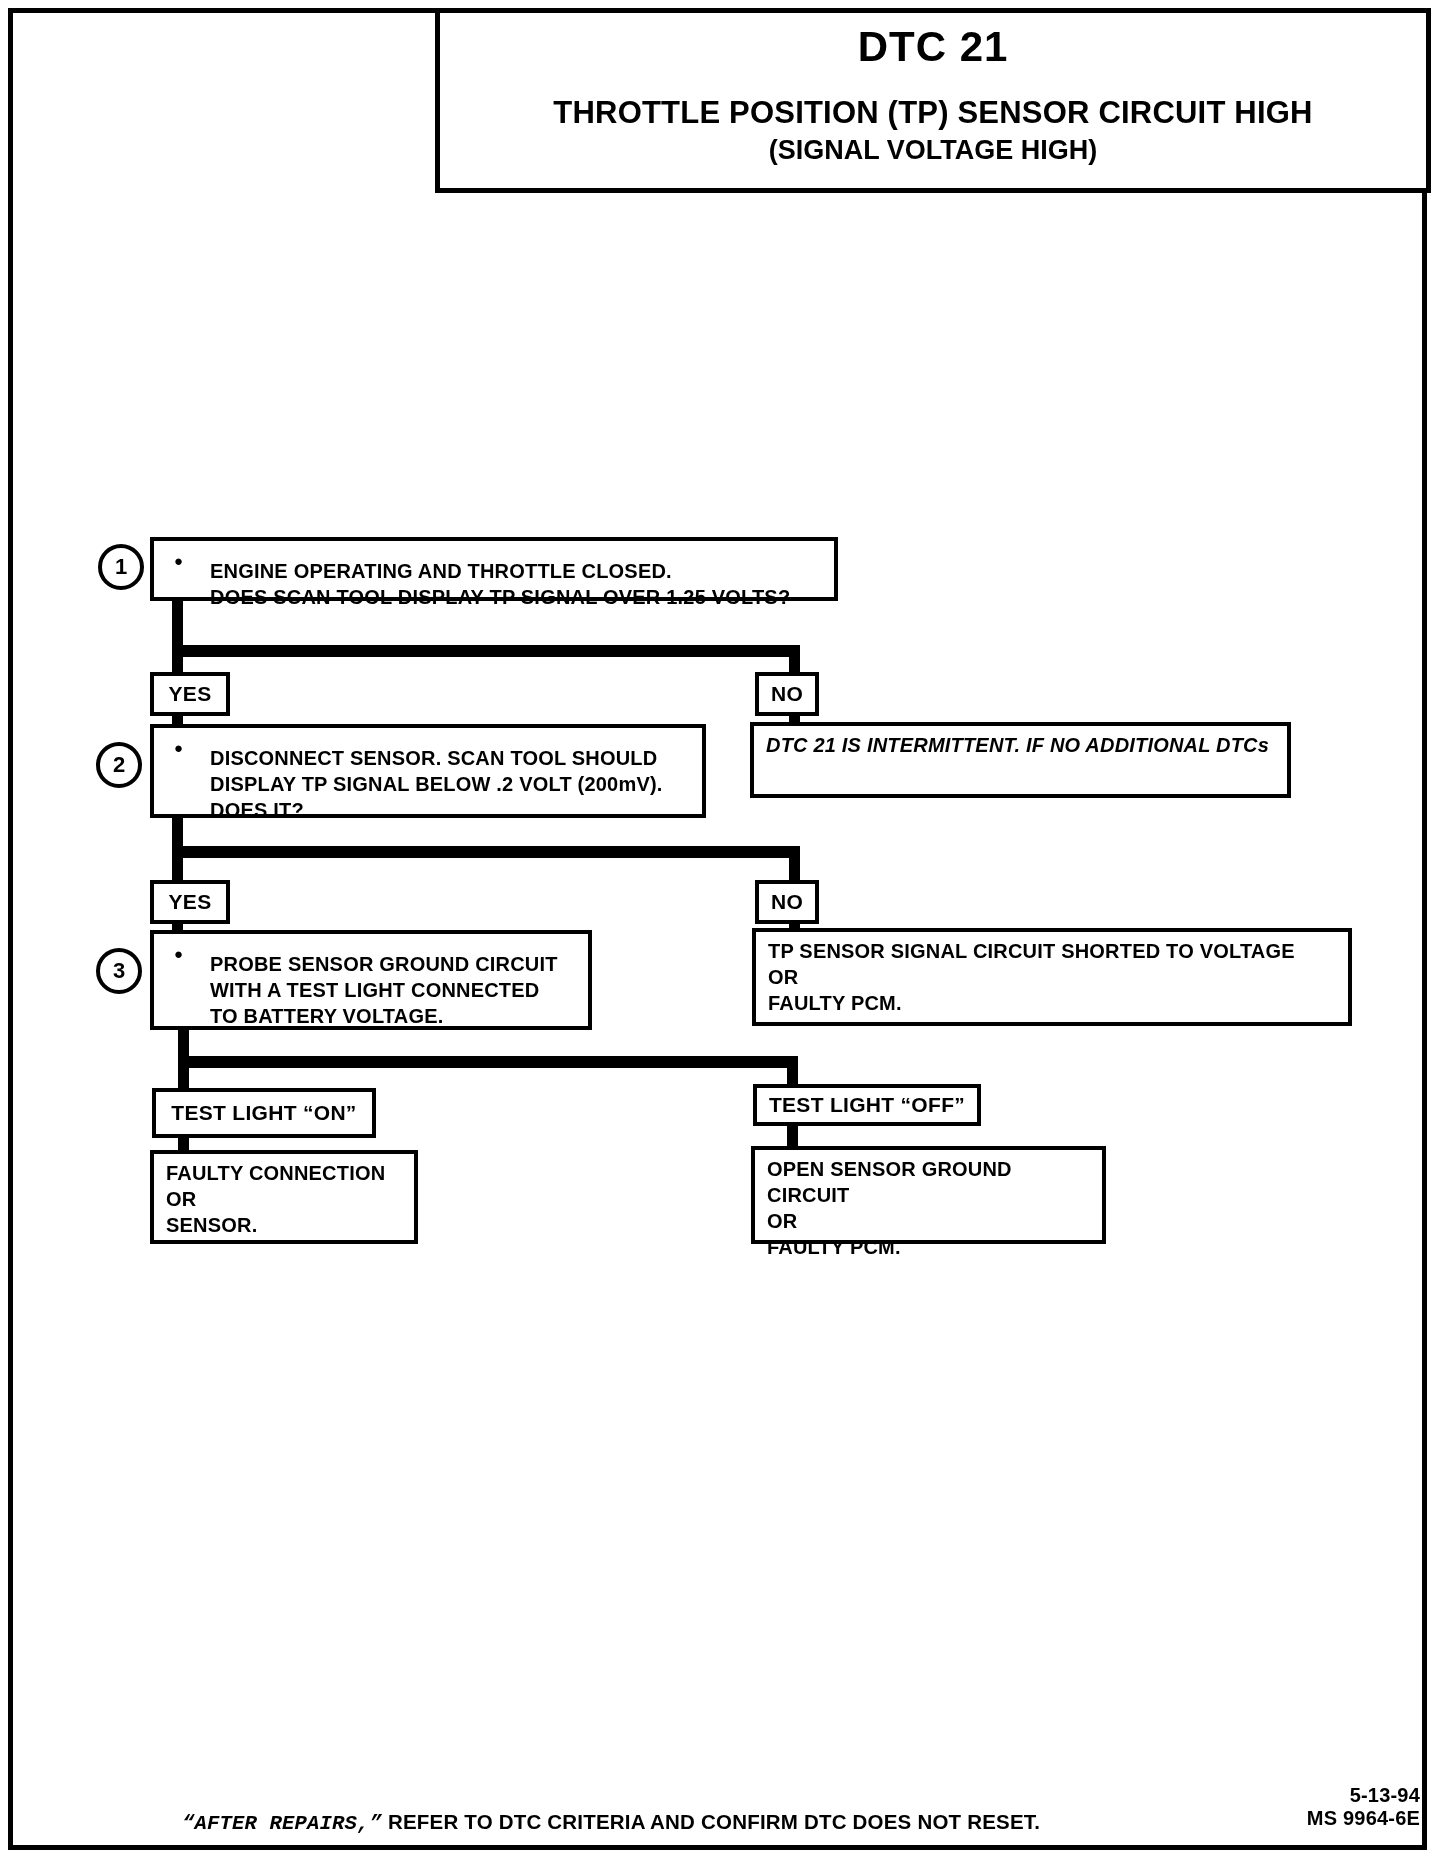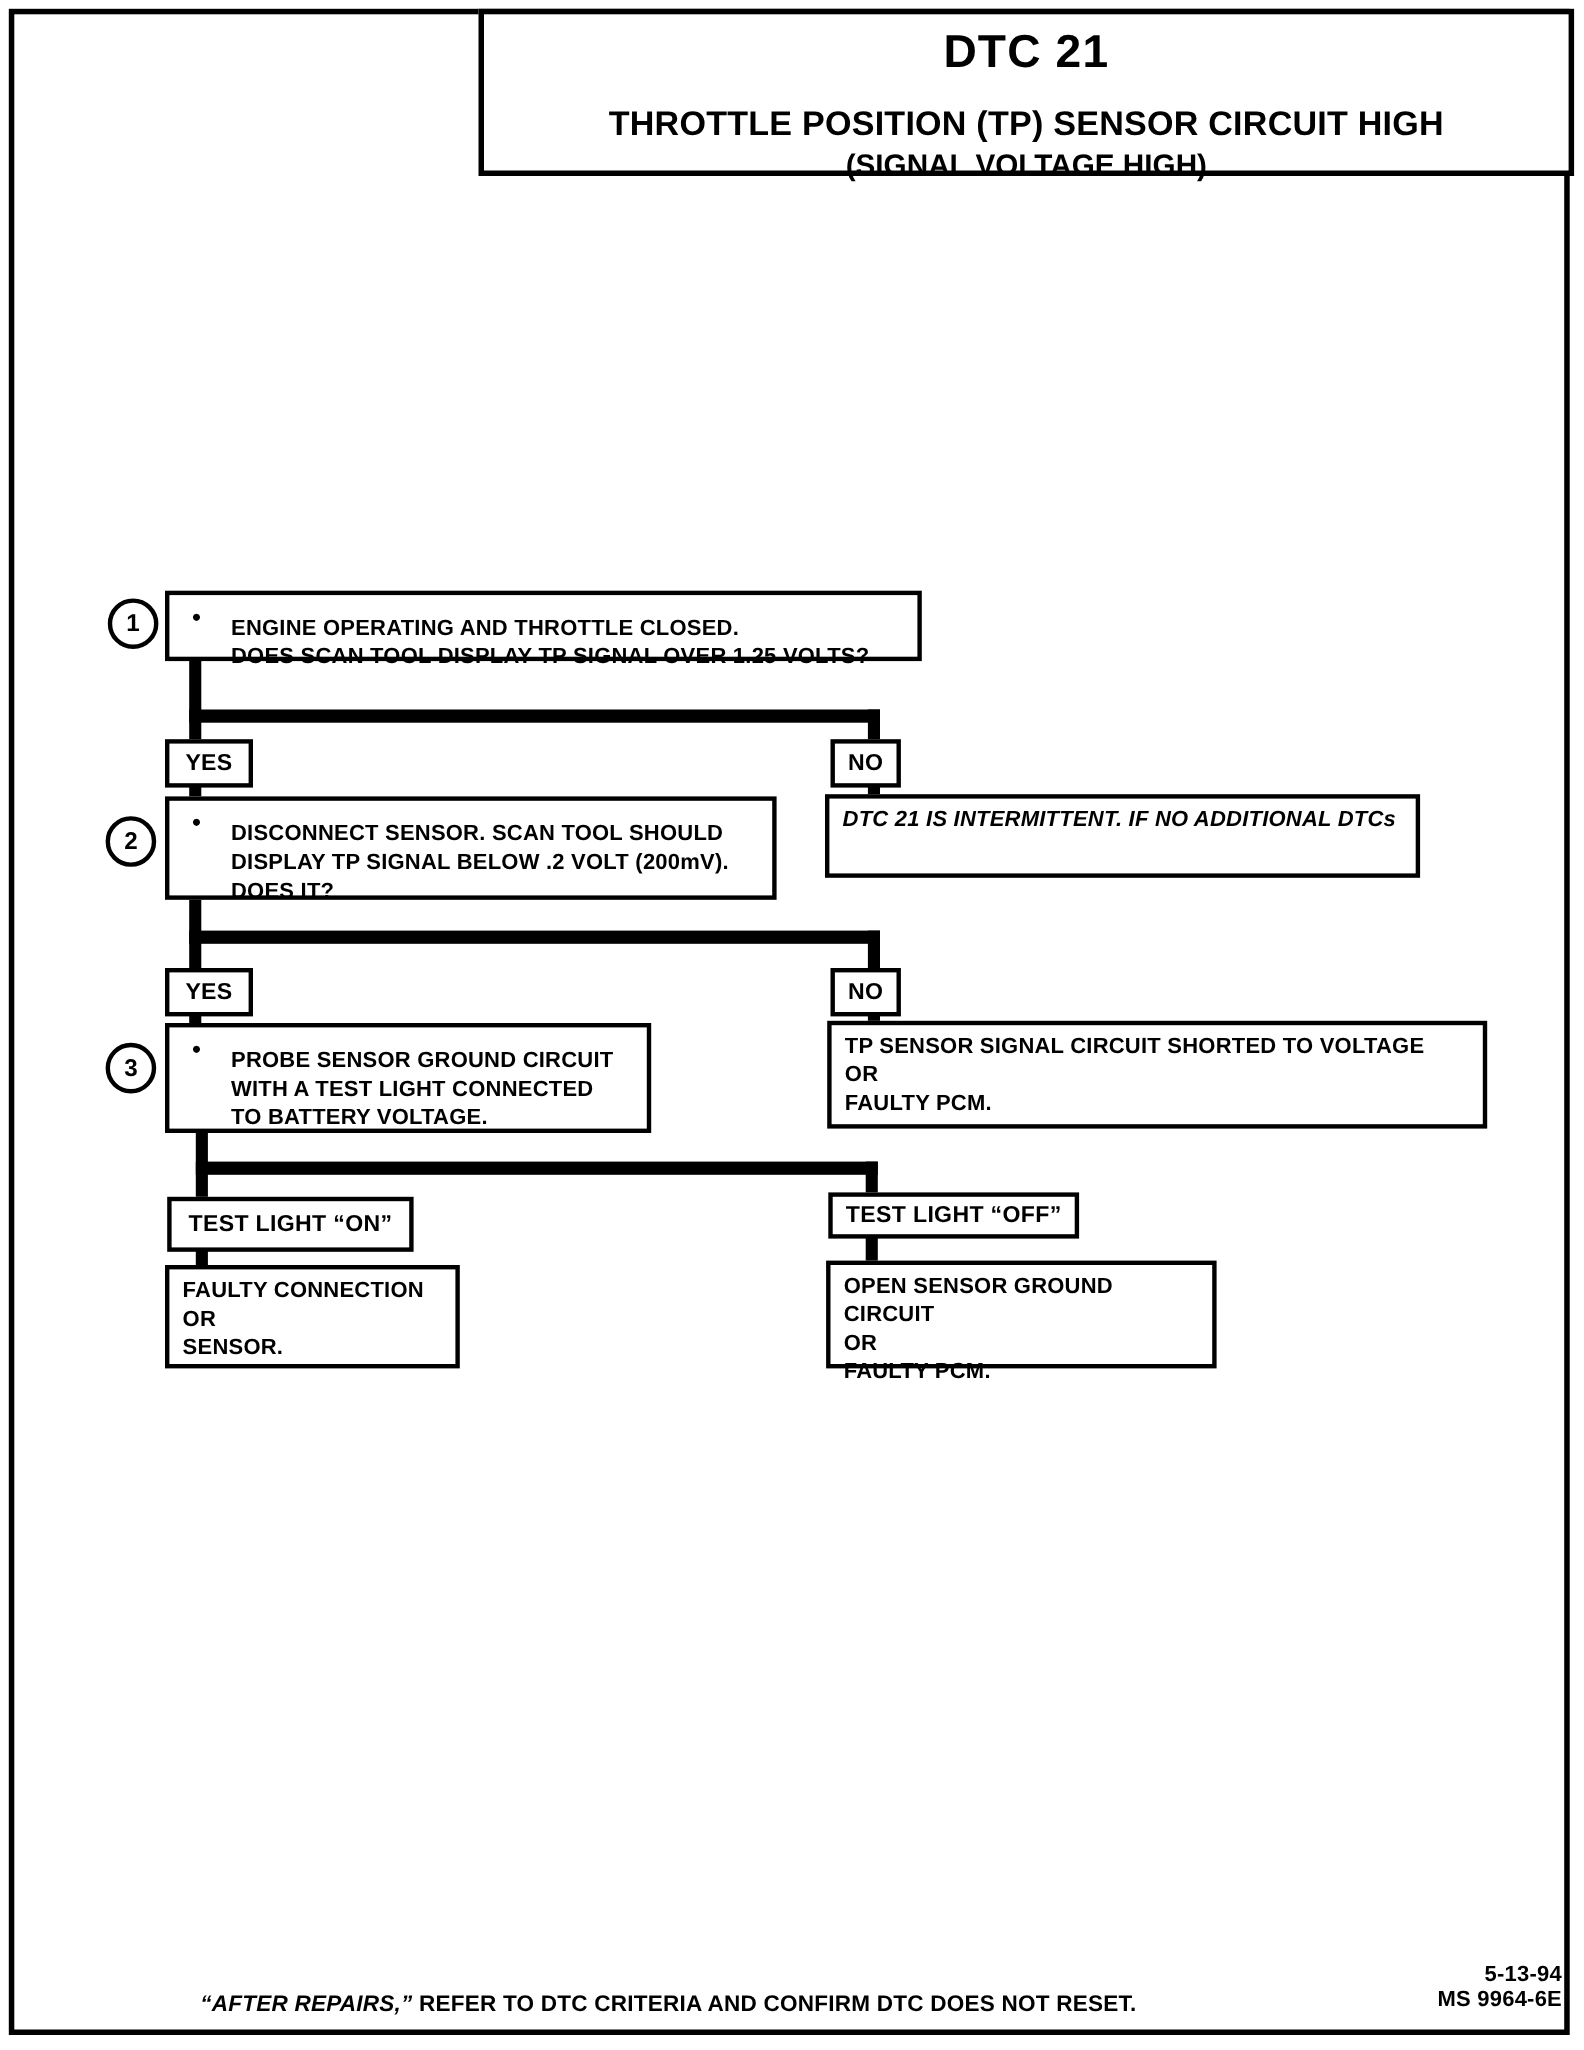--- a/index.html
+++ b/index.html
@@ -11,21 +11,21 @@
     font-weight:bold;
     color:#000;
     overflow:hidden;
   }
   .page-border{
     position:absolute;left:8px;top:8px;width:1419px;height:1842px;
     border:5px solid #000;box-sizing:border-box;
   }
   
   .title-box{
-    position:absolute;left:435px;top:8px;width:996px;height:152px;
+    position:absolute;left:435px;top:8px;width:996px;height:185px;
     border:5px solid #000;box-sizing:border-box;background:#fff;
     text-align:center;
   }
   .title-code{font-size:42px;letter-spacing:1px;margin-top:10px;}
   .title-main{font-size:31px;letter-spacing:0.2px;margin-top:24px;}
   .title-sub{font-size:27px;margin-top:4px;}
   
   .fbox{
     position:absolute;border:4px solid #000;background:#fff;
     box-sizing:border-box;font-size:20px;line-height:26px;letter-spacing:0.2px;
@@ -44,21 +44,21 @@
   .stepnum{
     position:absolute;width:46px;height:46px;border:4px solid #000;
     border-radius:50%;box-sizing:border-box;background:#fff;
     font-size:22px;display:flex;align-items:center;justify-content:center;
   }
   .vline,.hline{position:absolute;background:#000;}
   
   .footer-note{
     position:absolute;left:182px;top:1810px;font-size:20.5px;letter-spacing:0.2px;
   }
-  .footer-note .it{font-style:italic;}
+  .footer-note .it{font-style:italic;font-family:Liberation Mono, monospace;}
   .footer-right{
     position:absolute;right:20px;top:1784px;text-align:right;
     font-size:20px;line-height:23px;letter-spacing:0.2px;
   }
 </style>
 </head>
 <body>
 
 <div id="page">
 

